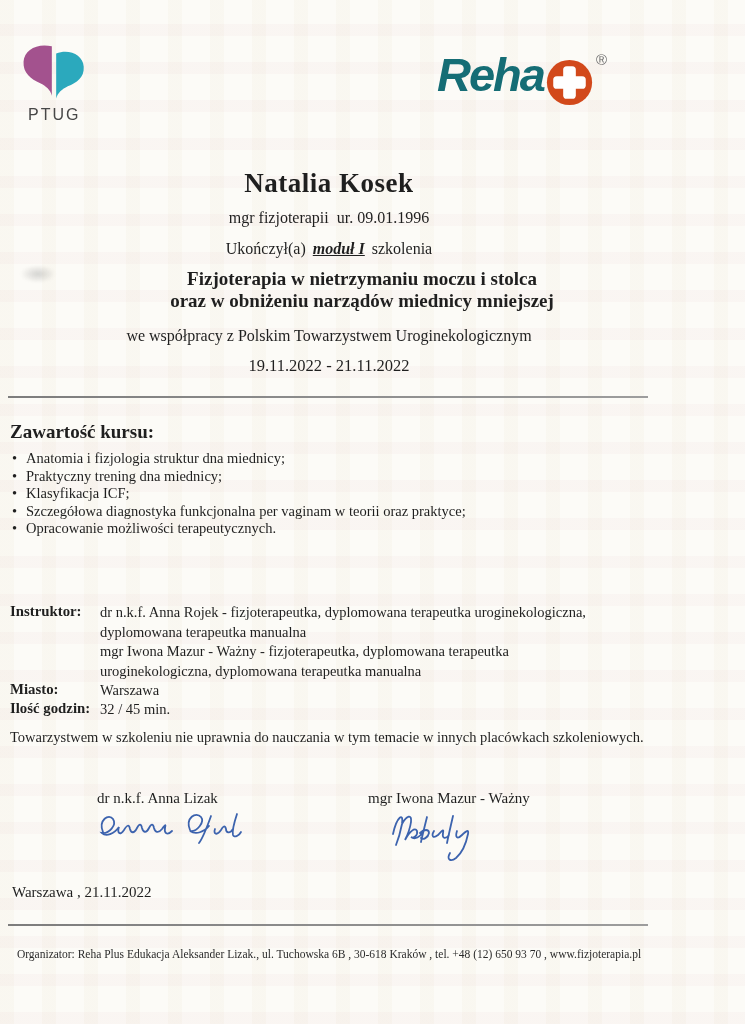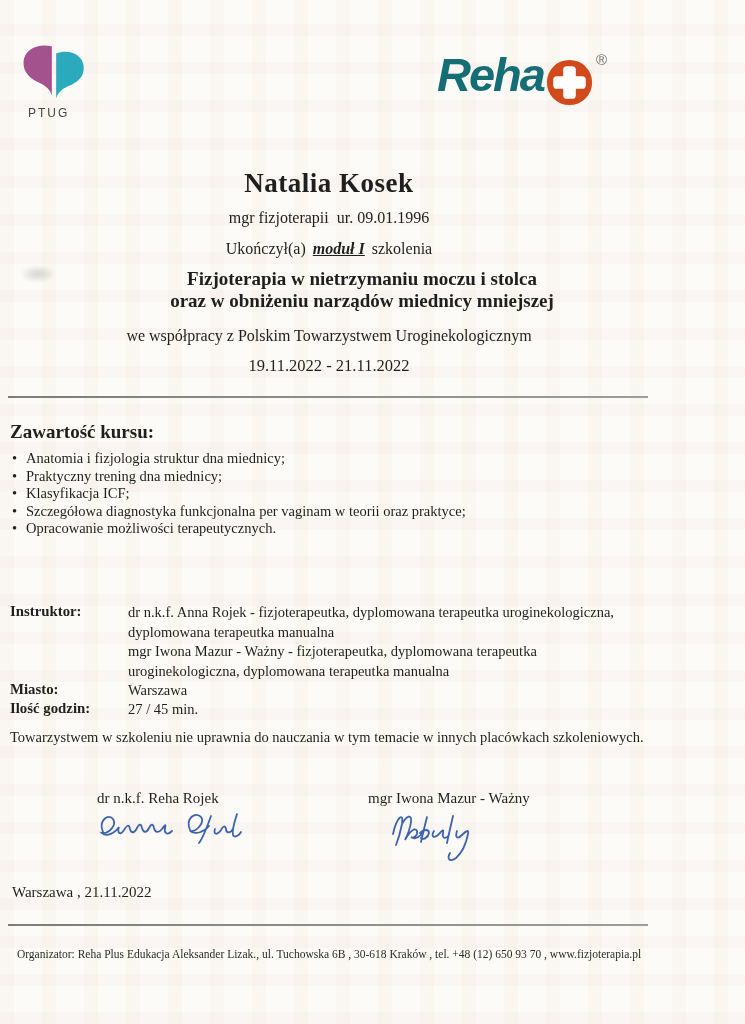--- a/index.html
+++ b/index.html
@@ -21,21 +21,21 @@
       repeating-linear-gradient(90deg, rgba(208,190,140,0.06) 0 14px, rgba(0,0,0,0) 14px 42px);
     pointer-events:none;
   }
   .abs{position:absolute;}
   .centered{position:absolute;left:0;width:658px;text-align:center;}
 
   
   .ptug-wrap{left:14px;top:42px;width:90px;}
   .ptug-label{
     font-family:"Liberation Sans", sans-serif;
-    font-size:12px;letter-spacing:2px;color:#474747;
+    font-size:16px;letter-spacing:2px;color:#474747;
     margin-top:2px;margin-left:14px;
   }
   .reha-wrap{left:437px;top:50px;height:60px;display:flex;align-items:flex-start;}
   .reha-text{
     font-family:"Liberation Sans", sans-serif;
     font-weight:bold;font-style:italic;
     font-size:47px;line-height:50px;
     color:#156d75;letter-spacing:-2px;
   }
   .reha-plus{margin-left:2px;margin-top:9px;}
@@ -60,21 +60,21 @@
   .contents-heading{left:10px;top:421px;font-size:19px;font-weight:bold;}
   .contents-list{left:12px;top:450px;width:640px;margin:0;padding:0;list-style:none;}
   .contents-list li{
     font-size:14.5px;line-height:17.6px;padding-left:14px;position:relative;
   }
   .contents-list li::before{
     content:"\2022";position:absolute;left:0;top:0;font-size:14.5px;
   }
 
   .detail-label{left:10px;width:90px;font-size:14.8px;font-weight:bold;}
-  .detail-text{left:100px;width:540px;font-size:14.5px;line-height:19.5px;margin-left:28px;}
+  .detail-text{left:100px;width:540px;font-size:14.5px;line-height:19.5px;}
   .row-instructor{top:603px;}
   .row-city{top:681px;}
   .row-hours{top:700px;}
 
   .disclaimer{left:10px;top:729px;width:700px;font-size:14.5px;}
 
   .sig-name{font-size:15px;}
   .sig-name-left{left:97px;top:790px;}
   .sig-name-right{left:368px;top:790px;}
   .sig-draw-left{left:93px;top:806px;}
@@ -149,25 +149,25 @@
     <div>dr n.k.f. Anna Rojek - fizjoterapeutka, dyplomowana terapeutka uroginekologiczna,</div>
     <div>dyplomowana terapeutka manualna</div>
     <div>mgr Iwona Mazur - Ważny - fizjoterapeutka, dyplomowana terapeutka</div>
     <div>uroginekologiczna, dyplomowana terapeutka manualna</div>
   </div>
 
   <div class="abs detail-label row-city">Miasto:</div>
   <div class="abs detail-text row-city">Warszawa</div>
 
   <div class="abs detail-label row-hours">Ilość godzin:</div>
-  <div class="abs detail-text row-hours">27 / 45 min.</div>
+  <div class="abs detail-text row-hours">32 / 45 min.</div>
 
   <div class="abs disclaimer">Towarzystwem w szkoleniu nie uprawnia do nauczania w tym temacie w innych placówkach szkoleniowych.</div>
 
-  <div class="abs sig-name sig-name-left">dr n.k.f. Reha Rojek</div>
+  <div class="abs sig-name sig-name-left">dr n.k.f. Anna Lizak</div>
   <div class="abs sig-name sig-name-right">mgr Iwona Mazur - Ważny</div>
 
   <div class="abs sig-draw-left">
     <svg width="152" height="44" viewBox="0 0 152 44" fill="none">
       <path d="M10,26 C5,14 16,7 20,13 C24,19 16,28 9,27 C13,31 21,28 26,21 C24,27 27,30 31,24 C34,19 36,18 37,23 C38,27 41,28 44,22 C46,18 48,17 49,22 C50,26 53,28 56,22 C58,18 60,17 61,22 C62,26 65,28 69,23 C72,19 73,17 72,22 C71,27 74,30 79,25" stroke-width="1.8" stroke-linecap="round" stroke="#3c63ae"></path>
       <path d="M97,24 C92,12 103,5 108,11 C112,16 104,26 97,25 C103,29 111,26 116,20 M118,10 C113,24 110,32 106,37 M122,23 C120,28 124,30 128,24 C130,20 132,19 133,23 C133,27 137,28 140,23 M144,8 C141,17 139,25 140,29 C141,32 146,30 148,26" stroke-width="1.8" stroke-linecap="round" stroke="#3c63ae"></path>
     </svg>
   </div>
 
   <div class="abs sig-draw-right">

